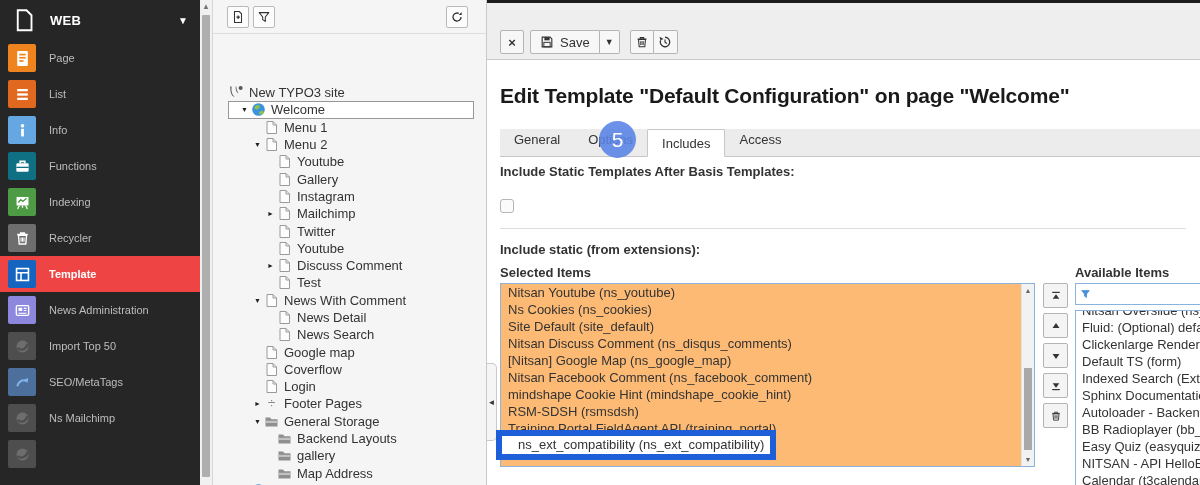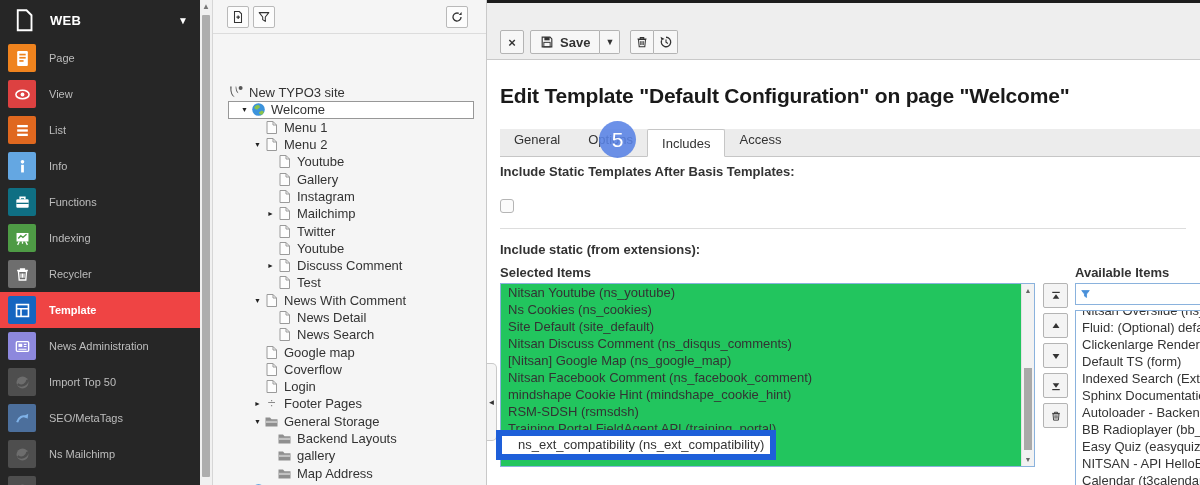--- a/index.html
+++ b/index.html
@@ -51,21 +51,21 @@
   .collapse-handle { position:absolute; left:487px; top:363px; width:10px; height:78px; background:#f5f5f5; border:1px solid #c9c9c9; border-left:none; border-radius:0 5px 5px 0; display:flex; align-items:center; justify-content:center; font-size:8px; color:#333; cursor:pointer; z-index:3; }
 
   
   .content { position:absolute; left:487px; top:0; width:713px; height:485px; background:#fff; }
   .top-strip { position:absolute; left:0; top:0; right:0; height:3px; background:#1c1c1c; }
   .docheader { position:absolute; left:0; top:3px; right:0; height:57px; background:#eeeeee; border-bottom:1px solid #c9c9c9; }
   .dh-row { position:absolute; left:13px; top:27px; display:flex; align-items:stretch; }
   .btn { height:24px; background:#f7f7f7; border:1px solid #b4b4b4; border-radius:2px; display:flex; align-items:center; justify-content:center; color:#333; cursor:pointer; }
   .btn svg { width:14px; height:14px; }
   .btn-close { width:24px; font-weight:bold; font-size:13px; }
-  .grp { display:flex; margin-left:6px;font-weight:bold; }
+  .grp { display:flex; margin-left:6px; }
   .grp .btn { border-radius:0; border-left-width:0; }
   .grp .btn:first-child { border-radius:2px 0 0 2px; border-left-width:1px; }
   .grp .btn:last-child { border-radius:0 2px 2px 0; }
   .btn-save { padding:0 9px; gap:6px; font-size:13px; }
   .btn-save-caret { width:20px; font-size:9px; color:#333; }
   .btn-sq { width:24px; }
   .grp2 { margin-left:10px; }
 
   .content-body { position:absolute; left:0; top:61px; right:0; padding-left:13px; }
   .page-title { margin-top:23px; font-size:21px; font-weight:bold; color:#1a1a1a; letter-spacing:-0.2px; }
@@ -76,21 +76,21 @@
 
   .bold-label { font-weight:bold; font-size:13px; color:#333; }
   .lbl-basis { margin-top:7px; }
   .checkbox { margin-top:20px; width:14px; height:14px; border:1px solid #b5b5b5; border-radius:3px; background:#fbfbfb; cursor:pointer; }
   .divider { margin-top:15px; margin-right:14px; border-top:1px solid #ddd; }
   .lbl-static { margin-top:13px; }
   .cols-head { margin-top:8px; display:flex; }
   .cols-head .h-sel { width:575px; }
   .dual-list { margin-top:3px; display:flex; width:760px; }
 
-  .sel-box { position:relative; width:535px; height:184px; background:#22c55e; border:1px solid #8ab2dd; overflow:hidden; padding-left:7px; line-height:17px; }
+  .sel-box { position:relative; width:535px; height:184px; background:#fdba74; border:1px solid #8ab2dd; overflow:hidden; padding-left:7px; line-height:17px; }
   .sel-box > div.opt:first-of-type { margin-top:-9px; }
   .opt { white-space:nowrap; color:#333; cursor:pointer; }
   .sel-scroll { position:absolute; right:0; top:0; bottom:0; width:13px; background:#f2f2f2; border-left:1px solid #e3e3e3; }
   .sel-scroll .sb-up, .sel-scroll .sb-down { position:absolute; left:0; right:0; height:13px; display:flex; align-items:center; justify-content:center; font-size:7px; color:#666; }
   .sel-scroll .sb-down { bottom:0; }
   .sel-scroll .sb-thumb { position:absolute; left:2px; right:2px; top:84px; height:82px; background:#a9a9a9; }
 
   .mv-col { width:25px; margin-left:8px; display:flex; flex-direction:column; gap:5px; }
   .mv-btn { width:25px; height:25px; background:#f4f4f4; border:1px solid #b4b4b4; border-radius:2px; display:flex; align-items:center; justify-content:center; cursor:pointer; }
   .mv-btn svg { width:12px; height:12px; }
@@ -129,29 +129,20 @@
             <svg viewBox="0 0 16 16">
               <rect x="3" y="1" width="10" height="14" rx="1" fill="#fff"></rect>
               <rect x="5" y="3.5" width="6" height="1.6" fill="#ef831e"></rect>
               <rect x="5" y="6.5" width="6" height="1.6" fill="#ef831e"></rect>
               <rect x="5" y="9.5" width="4" height="1.6" fill="#ef831e"></rect>
             </svg>
           </span>
           <span class="mm-label">Page</span>
         </div>
 
-        <div class="mm-item">
-          <span class="tile" style="background: rgb(221, 65, 65);">
-            <svg viewBox="0 0 16 16">
-              <ellipse cx="8" cy="8" rx="6.2" ry="4" fill="none" stroke="#fff" stroke-width="1.5"></ellipse>
-              <circle cx="8" cy="8" r="1.8" fill="#fff"></circle>
-            </svg>
-          </span>
-          <span class="mm-label">View</span>
-        </div>
 
         <div class="mm-item">
           <span class="tile" style="background: rgb(224, 104, 31);">
             <svg viewBox="0 0 16 16" fill="#fff">
               <rect x="3" y="2.8" width="10" height="2.2"></rect>
               <rect x="3" y="6.9" width="10" height="2.2"></rect>
               <rect x="3" y="11" width="10" height="2.2"></rect>
             </svg>
           </span>
           <span class="mm-label">List</span>

